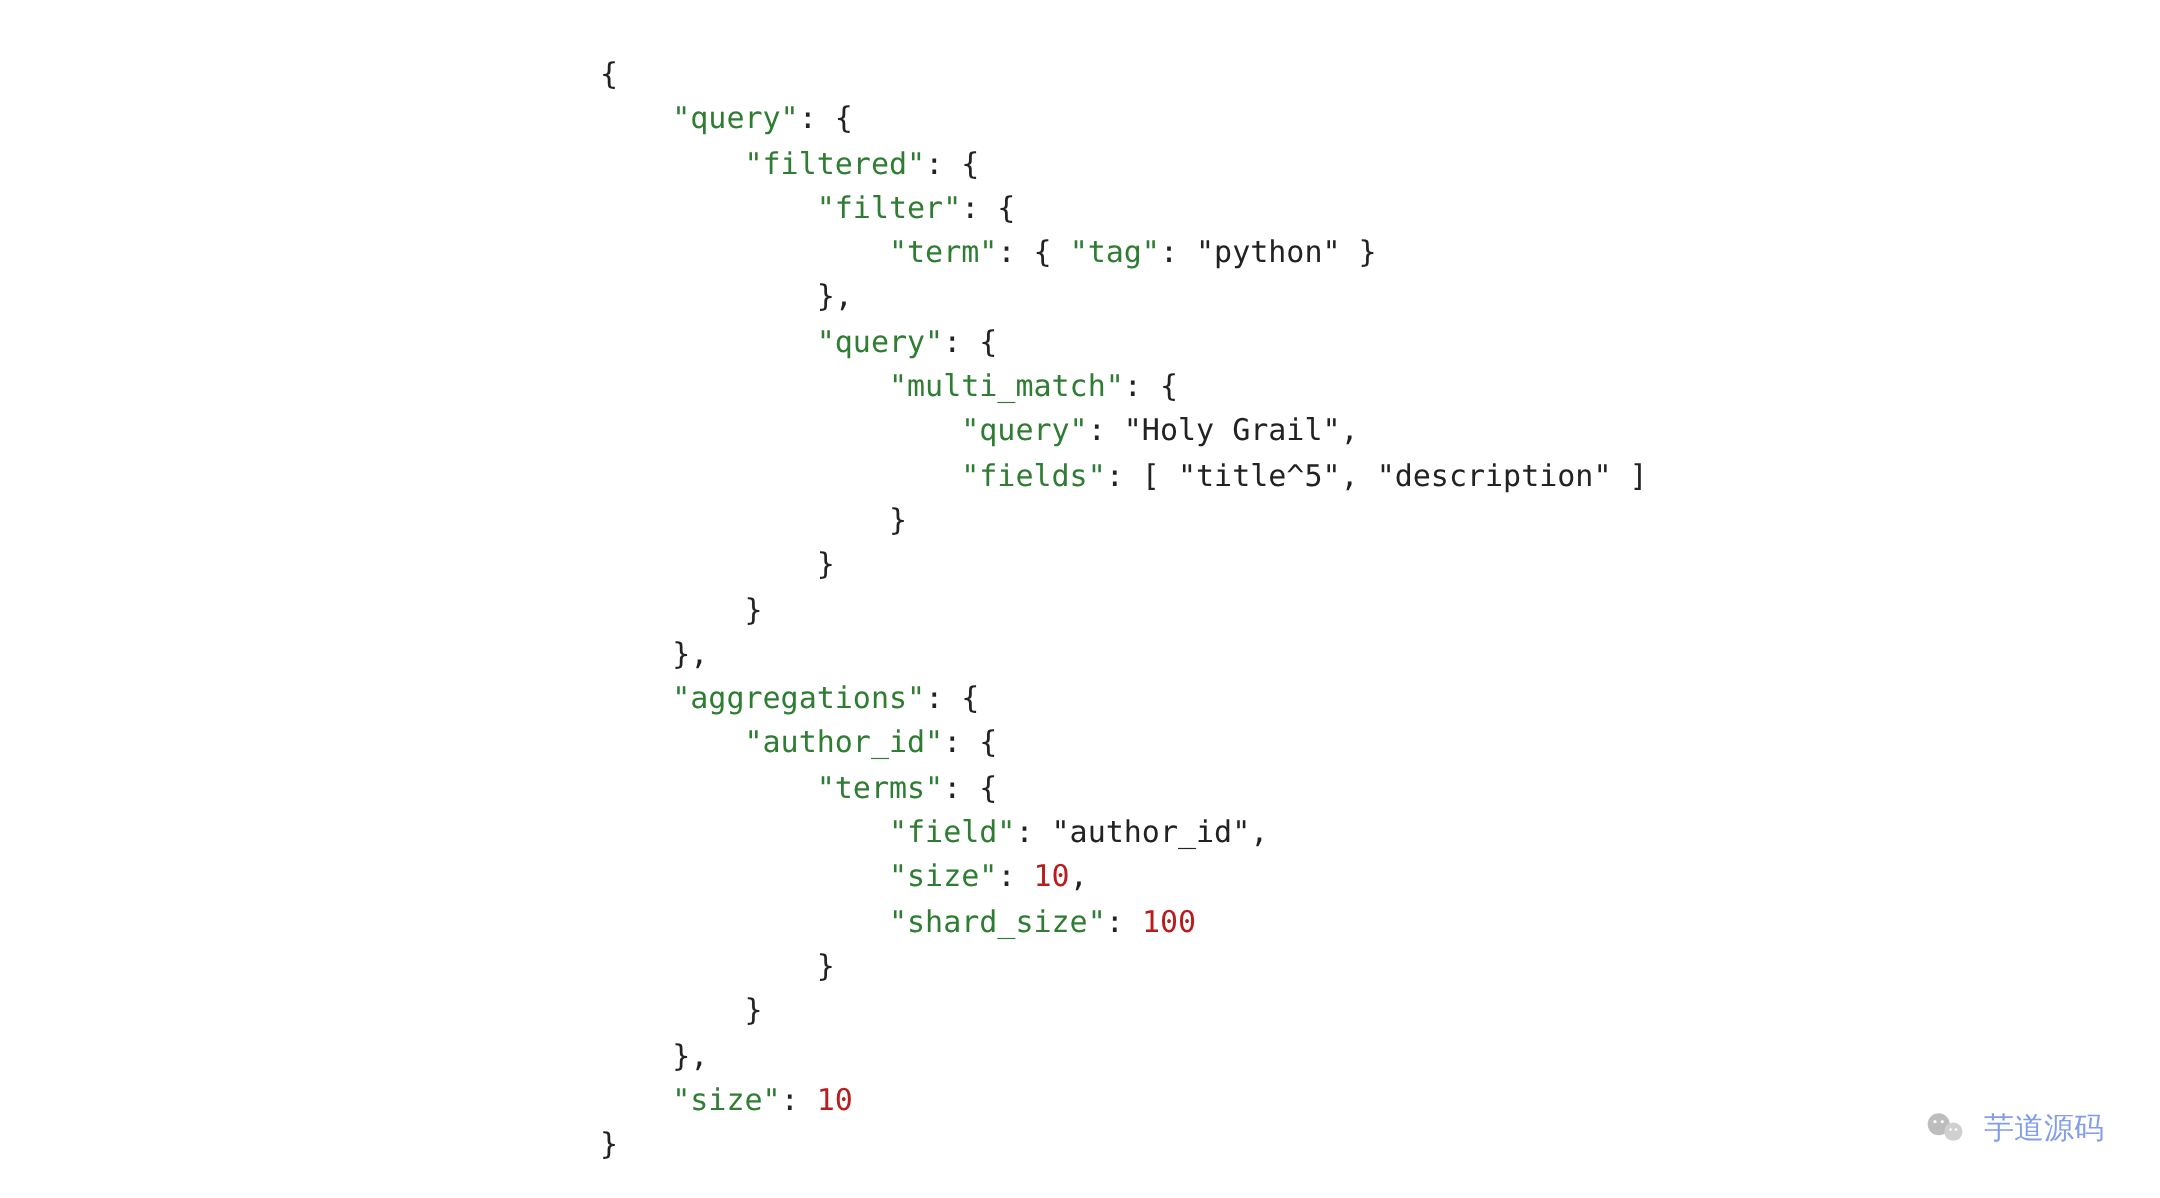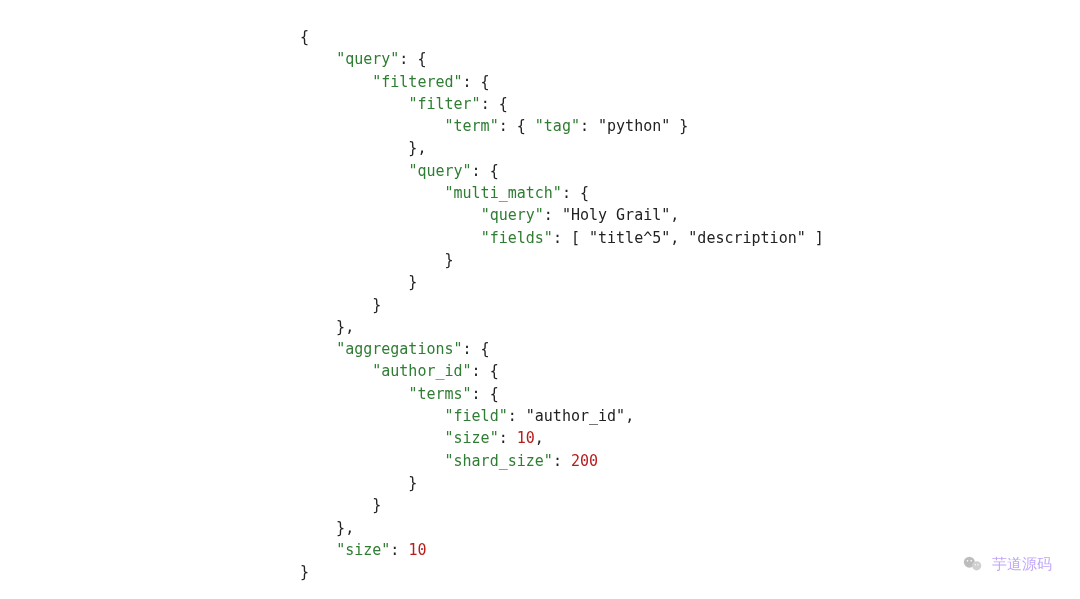--- a/index.html
+++ b/index.html
@@ -28,21 +28,21 @@
   .watermark {
     position: absolute;
     right: 28px;
     bottom: 24px;
     display: flex;
     align-items: center;
     gap: 8px;
     opacity: 0.55;
     font-family: "PingFang SC", "Microsoft YaHei", sans-serif;
     font-size: 15px;
-    color: #8b5cf6;
+    color: #1d4ed8;
   }
   .wm-icon {
     width: 22px;
     height: 22px;
   }
   .wm-icon svg { width: 22px; height: 22px; display:block; }
 </style>
 </head>
 <body>
 
@@ -58,21 +58,21 @@
 <span class="p">                    </span><span class="k">"fields"</span><span class="p">: [ </span><span class="s">"title^5"</span><span class="p">, </span><span class="s">"description"</span><span class="p"> ]</span>
 <span class="p">                }</span>
 <span class="p">            }</span>
 <span class="p">        }</span>
 <span class="p">    },</span>
 <span class="p">    </span><span class="k">"aggregations"</span><span class="p">: {</span>
 <span class="p">        </span><span class="k">"author_id"</span><span class="p">: {</span>
 <span class="p">            </span><span class="k">"terms"</span><span class="p">: {</span>
 <span class="p">                </span><span class="k">"field"</span><span class="p">: </span><span class="s">"author_id"</span><span class="p">,</span>
 <span class="p">                </span><span class="k">"size"</span><span class="p">: </span><span class="n">10</span><span class="p">,</span>
-<span class="p">                </span><span class="k">"shard_size"</span><span class="p">: </span><span class="n">200</span>
+<span class="p">                </span><span class="k">"shard_size"</span><span class="p">: </span><span class="n">100</span>
 <span class="p">            }</span>
 <span class="p">        }</span>
 <span class="p">    },</span>
 <span class="p">    </span><span class="k">"size"</span><span class="p">: </span><span class="n">10</span>
 <span class="p">}</span></div>
 
 <div class="watermark">
   <span class="wm-icon">
     <svg viewBox="0 0 24 24" fill="none">
       <circle cx="8" cy="10" r="6" fill="#888"></circle>

